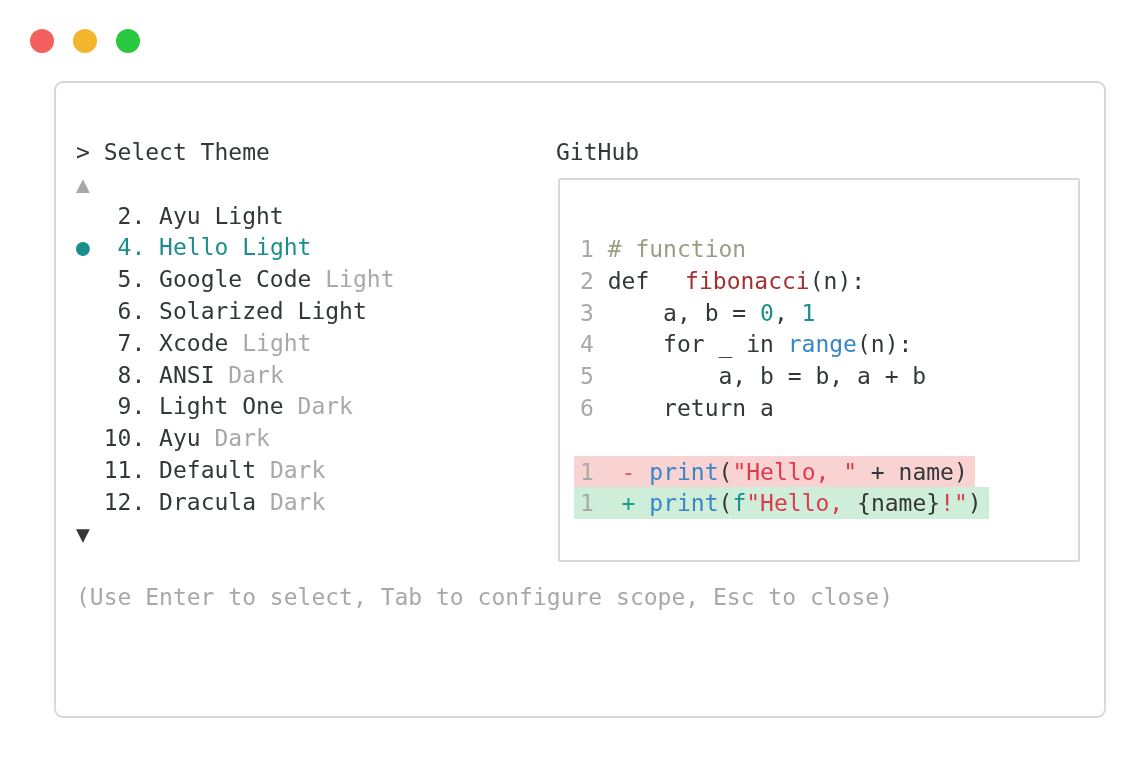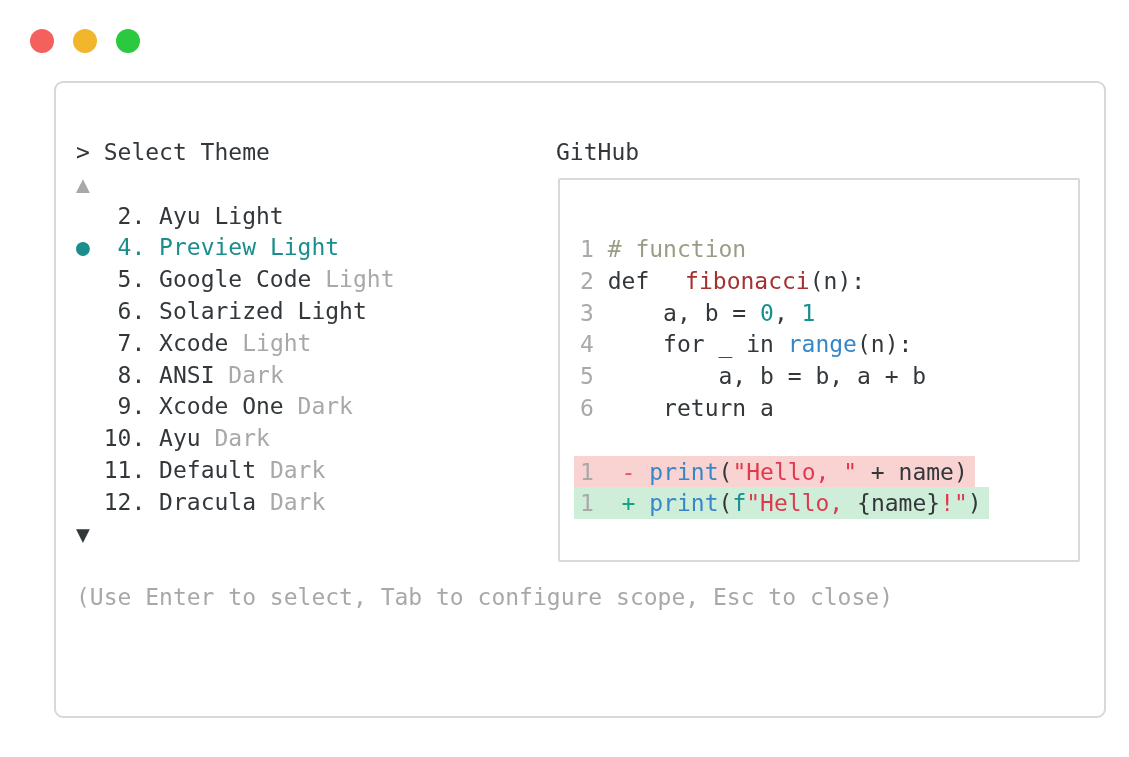--- a/index.html
+++ b/index.html
@@ -58,26 +58,26 @@
     <span class="light" style="background: rgb(43, 201, 63);"></span>
   </div>
 
   <div id="window">
 
     <div id="left-col">
       <div class="row">&gt; Select Theme</div>
       <div class="row arrow-up">▲</div>
       <div id="theme-list">
           <div class="row"><span class="fg">   2. </span><span class="fg">Ayu </span><span class="fg">Light</span></div>
-          <div class="row"><span class="sel-marker">●</span><span class="accent">   4. </span><span class="accent">Preview </span><span class="accent">Light</span></div>
+          <div class="row"><span class="sel-marker">●</span><span class="accent">   4. </span><span class="accent">Hello </span><span class="accent">Light</span></div>
           <div class="row"><span class="fg">   5. </span><span class="fg">Google Code </span><span class="dim">Light</span></div>
           <div class="row"><span class="fg">   6. </span><span class="fg">Solarized </span><span class="fg">Light</span></div>
           <div class="row"><span class="fg">   7. </span><span class="fg">Xcode </span><span class="dim">Light</span></div>
           <div class="row"><span class="fg">   8. </span><span class="fg">ANSI </span><span class="dim">Dark</span></div>
-          <div class="row"><span class="fg">   9. </span><span class="fg">Xcode One </span><span class="dim">Dark</span></div>
+          <div class="row"><span class="fg">   9. </span><span class="fg">Light One </span><span class="dim">Dark</span></div>
           <div class="row"><span class="fg">  10. </span><span class="fg">Ayu </span><span class="dim">Dark</span></div>
           <div class="row"><span class="fg">  11. </span><span class="fg">Default </span><span class="dim">Dark</span></div>
           <div class="row"><span class="fg">  12. </span><span class="fg">Dracula </span><span class="dim">Dark</span></div>
         </div>
       <div class="row arrow-down">▼</div>
       <div class="row"></div>
       <div class="row" id="help-row">(Use Enter to select, Tab to configure scope, Esc to close)</div>
     </div>
 
     <div id="preview-title">

